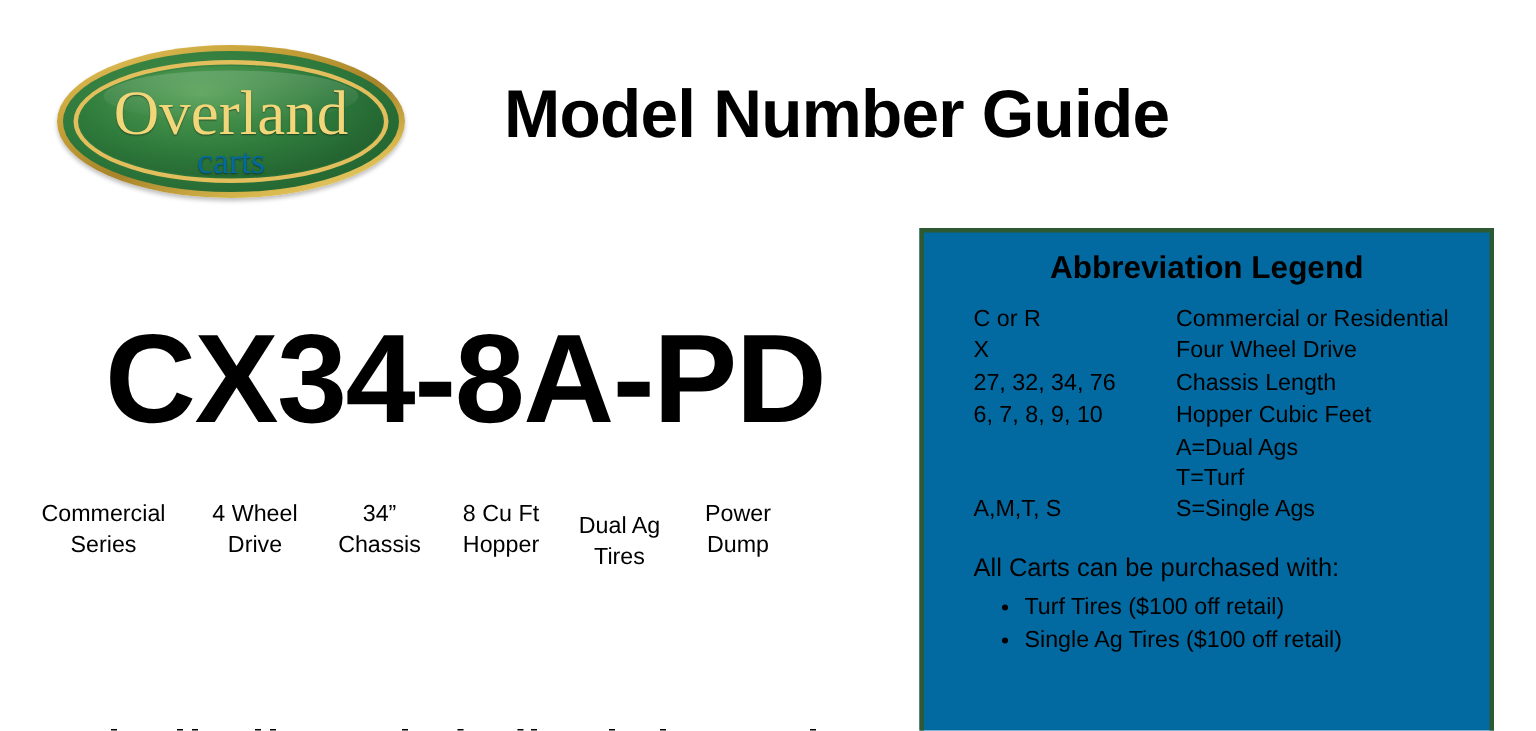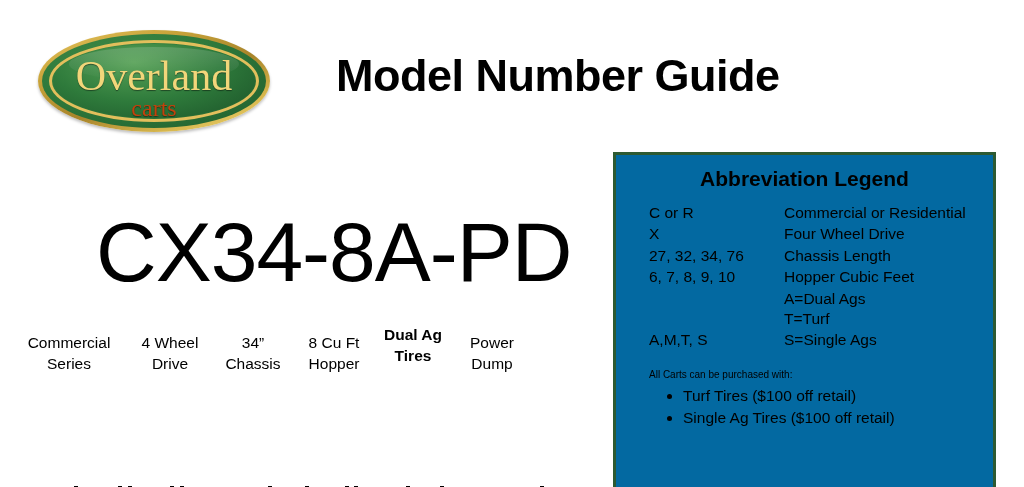--- a/index.html
+++ b/index.html
@@ -75,21 +75,21 @@
   }
   #logo .submark {
     position: absolute;
     left: 0;
     top: 66px;
     width: 100%;
     text-align: center;
     font-family: "Liberation Serif", serif;
     font-size: 24px;
     line-height: 1;
-    color: #c2410c;
+    color: #0369a1;
     text-shadow: 0 1px 1px rgba(0,0,0,0.45);
   }
 
   
   #page-title {
     position: absolute;
     left: 336px;
     top: 50px;
     font-size: 45px;
     font-weight: bold;
@@ -103,25 +103,24 @@
     left: 0;
     top: 200px;
     width: 600px;
     height: 200px;
   }
   #model-number {
     position: absolute;
     left: 70px;
     top: 10px;
     font-size: 84px;
-    font-weight: normal;
+    font-weight: bold;
     letter-spacing: -1px;
     line-height: 1;
     white-space: nowrap;
-    margin-left: 26px;
   }
   #brackets-layer, #leaders-layer {
     position: absolute;
     left: 0; top: 0;
     width: 600px;
     height: 200px;
     overflow: visible;
   }
   .caption {
     position: absolute;
@@ -173,21 +172,21 @@
     line-height: 1.32;
     white-space: pre-line;
   }
   #legend-note {
     position: absolute;
     left: 33px;
     top: 213px;
     width: 340px;
   }
   #legend-note .note-heading {
-    font-size: 10px;
+    font-size: 17px;
     line-height: 1.35;
   }
   #legend-note ul {
     margin: 3px 0 0 0;
     padding-left: 34px;
   }
   #legend-note li {
     font-size: 15.5px;
     line-height: 1.45;
   }
@@ -261,21 +260,21 @@
   </svg>
 
   <div class="caption" style="left:8px;  top:132px; width:122px;">Commercial
 Series</div>
   <div class="caption" style="left:118px; top:132px; width:104px;">4 Wheel
 Drive</div>
   <div class="caption" style="left:209px; top:132px; width:88px;">34”
 Chassis</div>
   <div class="caption" style="left:291px; top:132px; width:86px;">8 Cu Ft
 Hopper</div>
-  <div class="caption" style="left:370px; top:124px; width:86px;font-weight:bold;">Dual Ag
+  <div class="caption" style="left:370px; top:140px; width:86px;">Dual Ag
 Tires</div>
   <div class="caption" style="left:452px; top:132px; width:80px;">Power
 Dump</div>
 </div>
 
 <div id="legend-box">
   <div id="legend-title">Abbreviation Legend</div>
 
   <div id="legend-table">
     <div class="legend-row">

